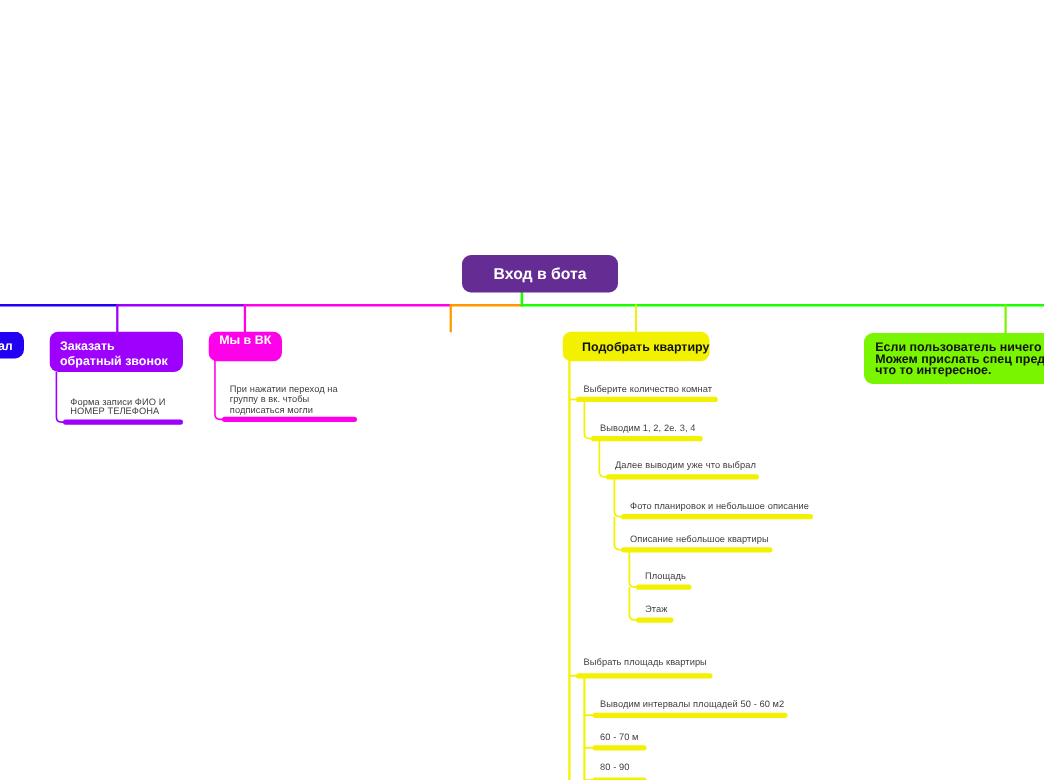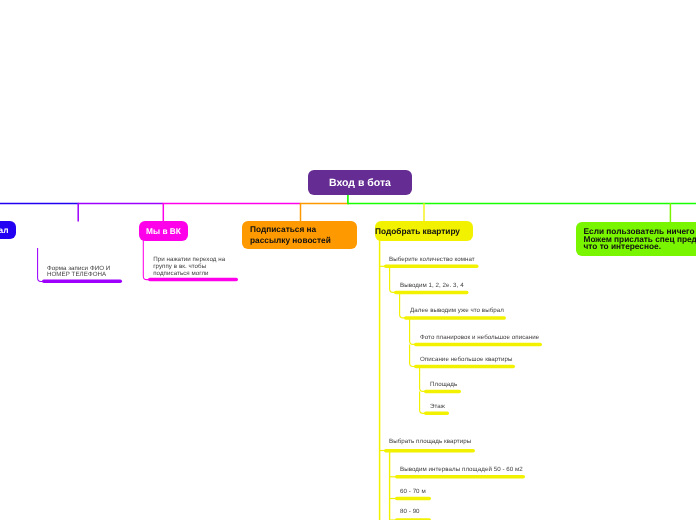--- a/index.html
+++ b/index.html
@@ -70,34 +70,34 @@
   <div class="node" style="left:308px;top:170px;width:104px;height:25px;background:#652d93;color:#fff;
               font-size:10.5px;display:flex;align-items:center;justify-content:center;">
     <span>Вход в бота</span>
   </div>
 
   <div class="node" style="left:-41.2px;top:220.6px;width:57px;height:18px;background:#2200f2;color:#fff;
               font-size:8.3px;display:flex;align-items:center;padding-left:6px;">
     <span>Наш канал</span>
   </div>
 
+  <div class="node" style="left:33px;top:220.5px;width:89px;height:27px;background:#9d00fc;color:#fff;
+              font-size:8.3px;line-height:10px;display:flex;align-items:center;padding-left:7px;">
+    <span>Заказать
+обратный звонок</span>
+  </div>
 
   <div class="node" style="left:139px;top:220.5px;width:49px;height:19.5px;background:#ff00ea;color:#fff;
-              font-size:8.3px;display:flex;align-items:center;justify-content:center;">
+              font-size:8.3px;display:flex;align-items:flex-start;justify-content:center;">
     <span>Мы в ВК</span>
   </div>
 
-  <div class="node" style="left:242px;top:220.5px;width:115px;height:27.5px;background:#ff9900;color:#111;
-              font-size:8.3px;line-height:10.5px;display:flex;align-items:center;padding-left:8px;">
-    <span>Подписаться на
-рассылку новостей</span>
-  </div>
 
   <div class="node" style="left:375px;top:220.5px;width:98px;height:19.5px;background:#f2f200;color:#111;
-              font-size:8.3px;display:flex;align-items:center;justify-content:flex-start;">
+              font-size:8.3px;display:flex;align-items:center;justify-content:flex-end;">
     <span>Подобрать квартиру</span>
   </div>
 
   <div class="node" style="left:576px;top:222px;width:170px;height:34px;background:#79f500;color:#111;
               font-size:8.3px;line-height:7.6px;display:flex;align-items:center;
               padding-left:7.5px;padding-top:1.4px;">
     <span>Если пользователь ничего не выбрал.
 Можем прислать спец предложение или
 что то интересное.</span>
   </div>

